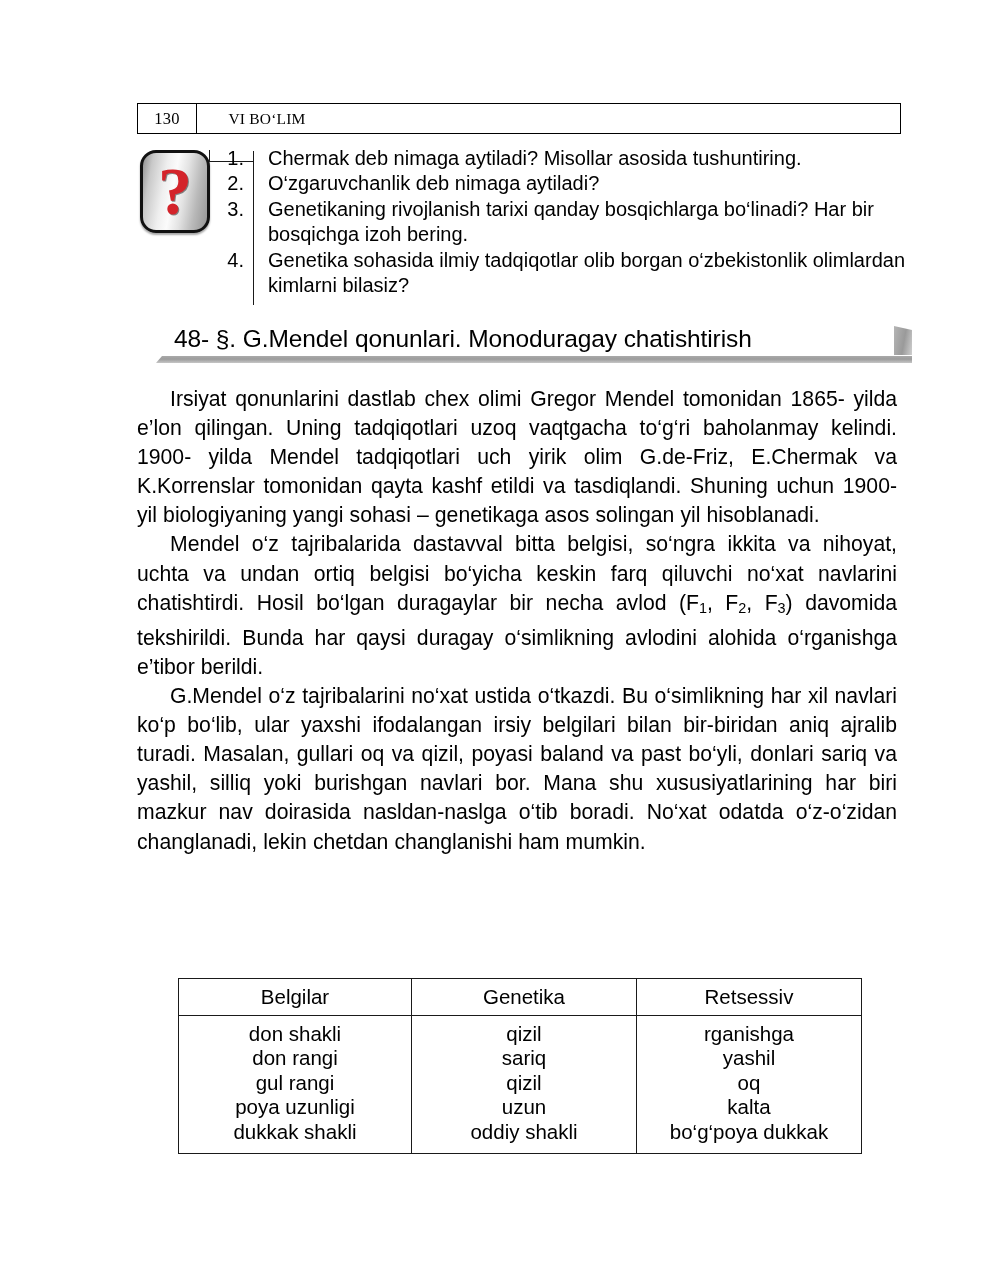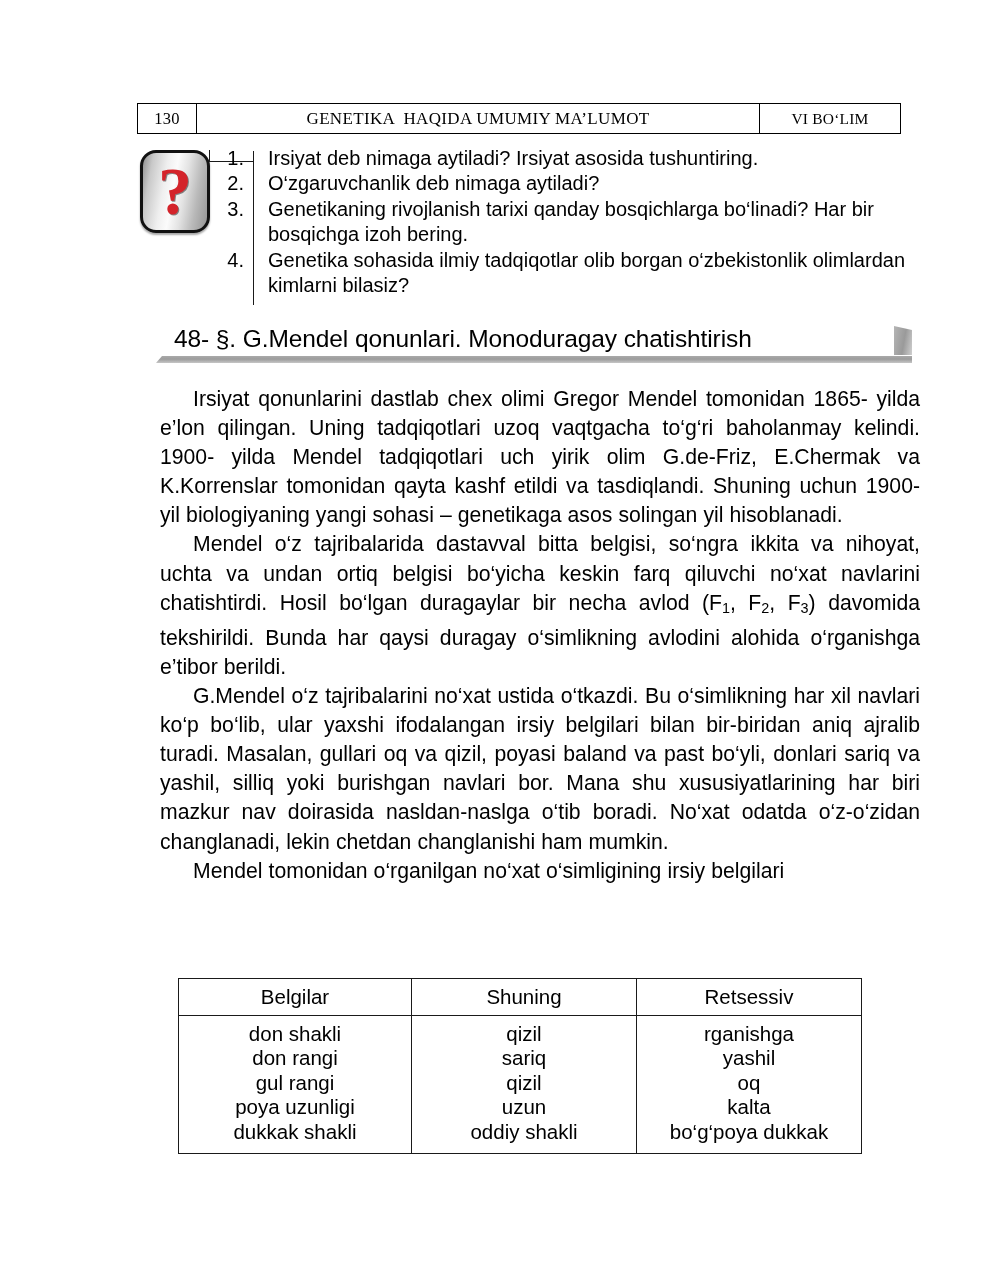--- a/index.html
+++ b/index.html
@@ -188,21 +188,21 @@
     top: 32px;
     width: 756px;
     height: 7px;
     background: linear-gradient(180deg, #a9a9a9 0%, #9c9c9c 45%, #c6c6c6 100%);
     clip-path: polygon(0 100%, 6px 0, 100% 0, 100% 100%);
   }
 
   
   .body-text {
     position: absolute;
-    left: 160px;
+    left: 137px;
     top: 384px;
     width: 760px;
   }
   .body-text p {
     margin: 0;
     font-size: 21.2px;
     line-height: 29.1px;
     text-align: justify;
     text-indent: 33px;
     word-spacing: .2px;
@@ -250,35 +250,34 @@
   .col-2 { width: 224px; }
   .col-3 { width: 224px; }
 </style>
 </head>
 <body>
 
 <div class="page">
 
   <div class="runhead">
     <div class="runhead-page">130</div>
-    <div class="runhead-title">GENETIKA  HAQIDA UMUMIY MA’LUMOT</div>
     <div class="runhead-part">VI BO‘LIM</div>
   </div>
 
   <div class="qblock">
     <div class="q-icon">
       <div class="qmark">?</div>
     </div>
     <div class="q-tick"></div>
     <div class="q-rule"></div>
 
     <div class="q-list">
       <div class="q-item">
         <span class="q-num">1.</span>
-        <span class="q-text">Irsiyat deb nimaga aytiladi? Irsiyat asosida tushuntiring.</span>
+        <span class="q-text">Chermak deb nimaga aytiladi? Misollar asosida tushuntiring.</span>
       </div>
       <div class="q-item">
         <span class="q-num">2.</span>
         <span class="q-text">O‘zgaruvchanlik deb nimaga aytiladi?</span>
       </div>
       <div class="q-item">
         <span class="q-num">3.</span>
         <span class="q-text">Genetikaning rivojlanish tarixi qanday bosqichlarga bo‘linadi? Har bir bosqichga izoh bering.</span>
       </div>
       <div class="q-item">
@@ -291,28 +290,27 @@
   <div class="heading-wrap">
     <div class="heading-tab"></div>
     <div class="heading">48- §. G.Mendel qonunlari. Monoduragay chatishtirish</div>
     <div class="heading-shadow"></div>
   </div>
 
   <div class="body-text">
     <p>Irsiyat qonunlarini dastlab chex olimi Gregor Mendel tomonidan 1865- yilda e’lon qilingan. Uning tadqiqotlari uzoq vaqtgacha to‘g‘ri baholanmay kelindi. 1900- yilda Mendel tadqiqotlari uch yirik olim G.de-Friz, E.Chermak va K.Korrenslar tomonidan qayta kashf etildi va tasdiqlandi. Shuning uchun 1900- yil biologiyaning yangi sohasi – genetikaga asos solingan yil hisoblanadi.</p>
     <p><span>Mendel o‘z tajribalarida dastavval bitta belgisi, so‘ngra ikkita va nihoyat, uchta va undan ortiq belgisi bo‘yicha keskin farq qiluvchi no‘xat navlarini chatishtirdi. Hosil bo‘lgan duragaylar bir necha avlod (F</span><sub>1</sub><span>, F</span><sub>2</sub><span>, F</span><sub>3</sub><span>) davomida tekshirildi. Bunda har qaysi duragay o‘simlikning avlodini alohida o‘rganishga e’tibor berildi.</span></p>
     <p>G.Mendel o‘z tajribalarini no‘xat ustida o‘tkazdi. Bu o‘simlikning har xil navlari ko‘p bo‘lib, ular yaxshi ifodalangan irsiy belgilari bilan bir-biridan aniq ajralib turadi. Masalan, gullari oq va qizil, poyasi baland va past bo‘yli, donlari sariq va yashil, silliq yoki burishgan navlari bor. Mana shu xususiyatlarining har biri mazkur nav doirasida nasldan-naslga o‘tib boradi. No‘xat odatda o‘z-o‘zidan changlanadi, lekin chetdan changlanishi ham mumkin.</p>
-    <p class="last-ragged">Mendel tomonidan o‘rganilgan no‘xat o‘simligining irsiy belgilari</p>
   </div>
 
   <table class="traits-table">
     <thead>
       <tr>
         <th class="col-1">Belgilar</th>
-        <th class="col-2">Shuning</th>
+        <th class="col-2">Genetika</th>
         <th class="col-3">Retsessiv</th>
       </tr>
     </thead>
     <tbody>
       <tr>
         <td class="col-1">
           <div>don shakli</div>
           <div>don rangi</div>
           <div>gul rangi</div>
           <div>poya uzunligi</div>

